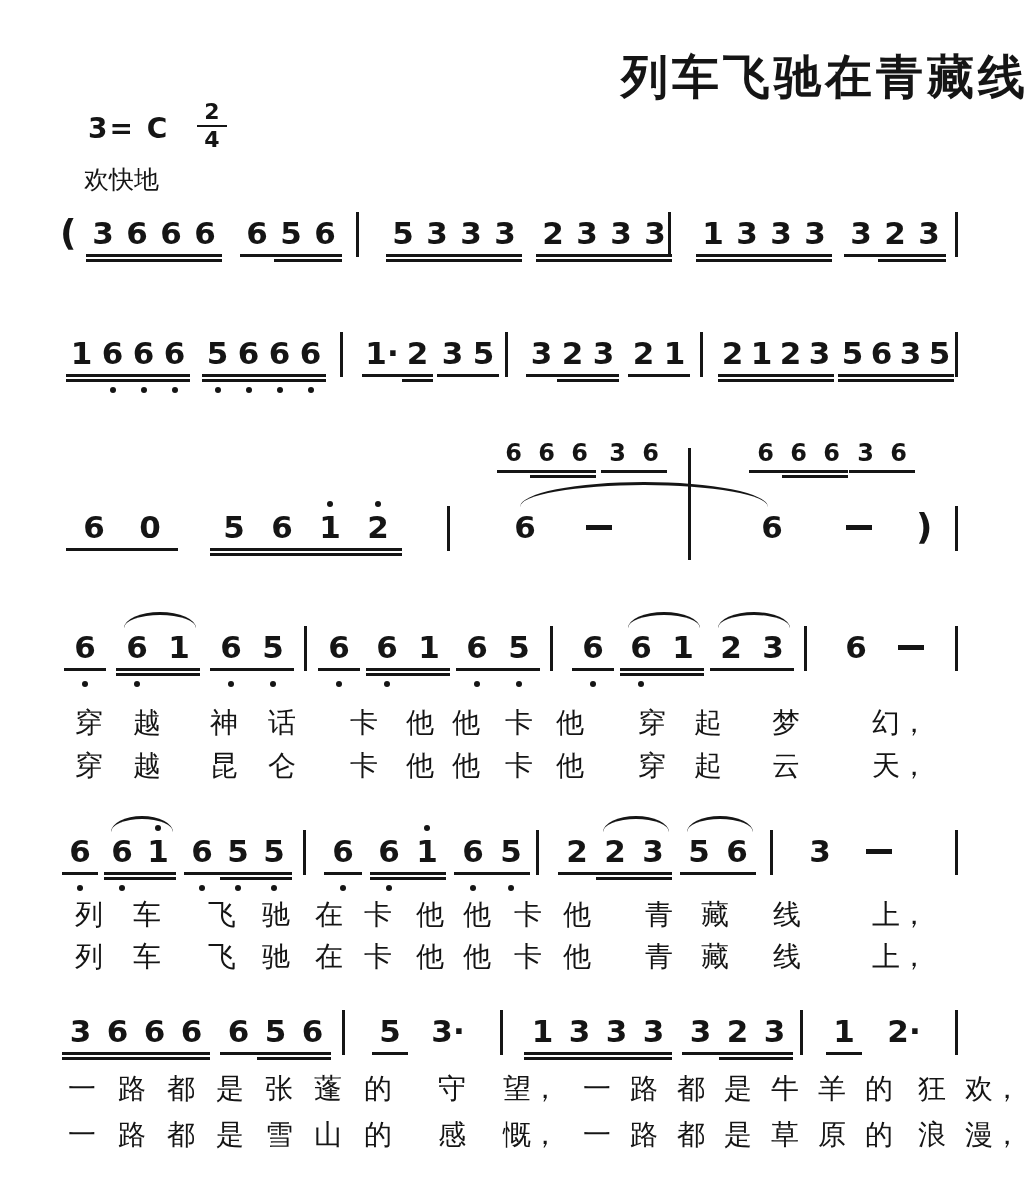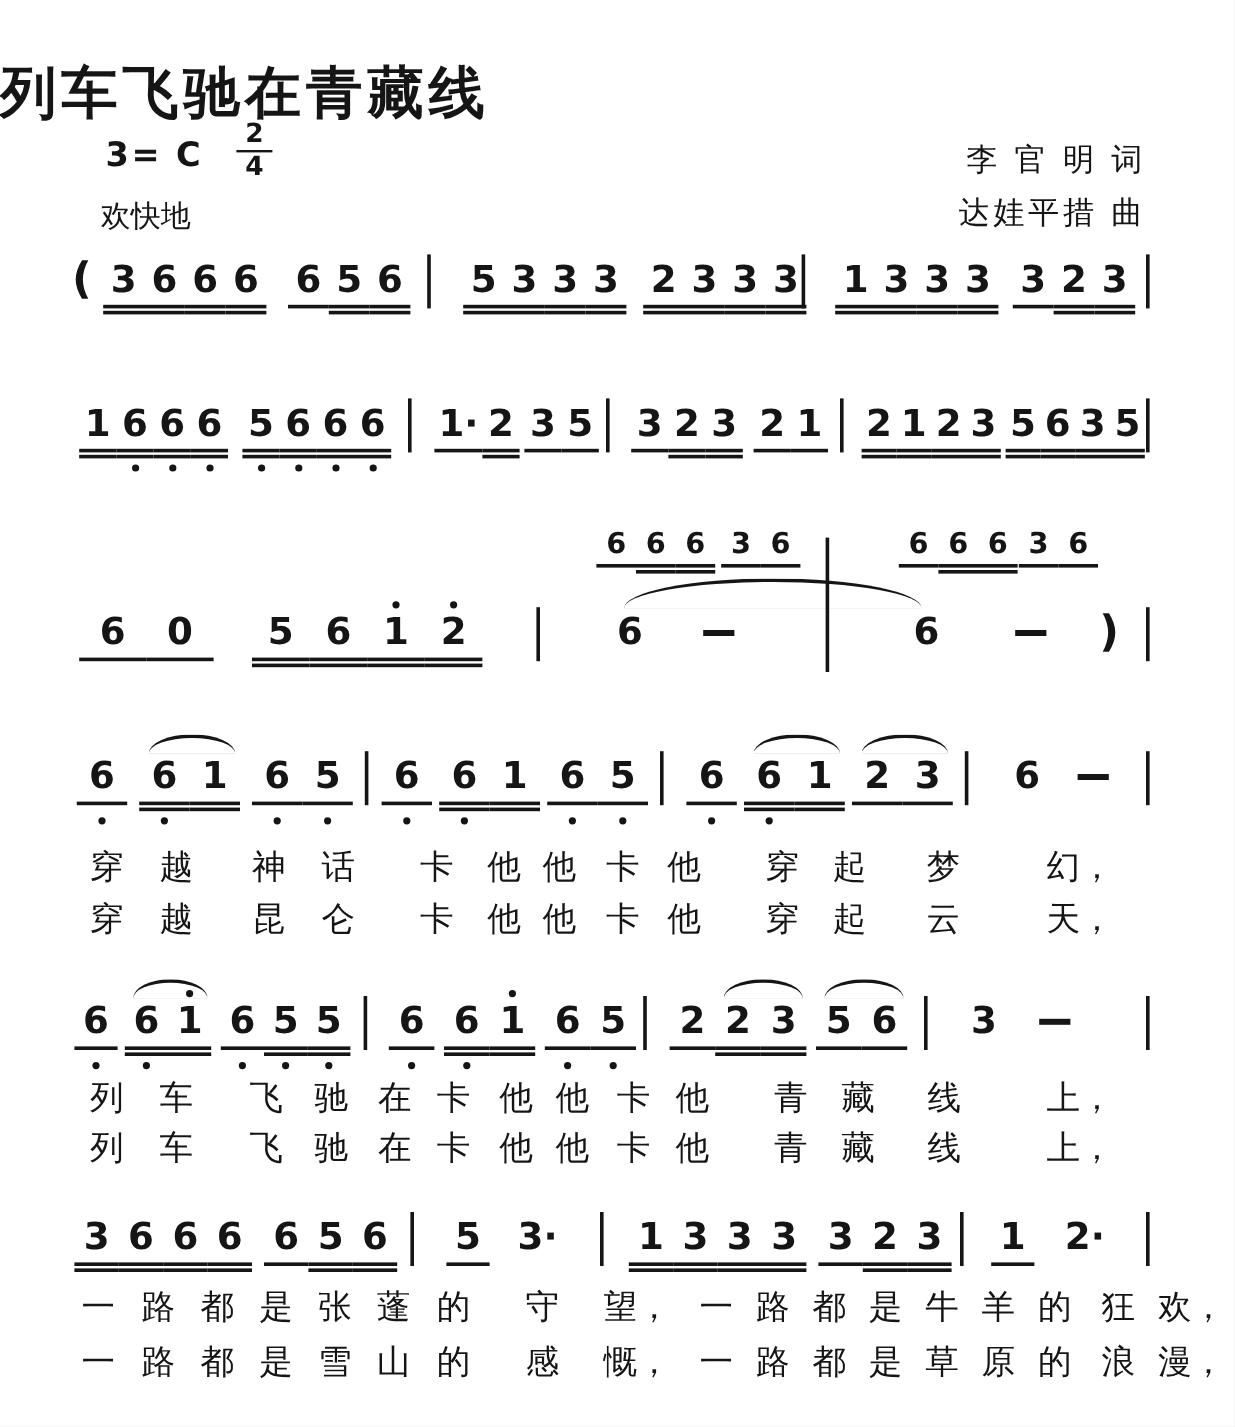--- a/index.html
+++ b/index.html
@@ -1,19 +1,19 @@
 <!DOCTYPE html>
 <html><head>
 <meta charset="utf-8">
 <style>
   html,body{margin:0;padding:0;background:#e8e8e8;}
   #page{position:relative;width:1029px;height:1189px;margin:0 auto;background:#ffffff;
         font-family:"DejaVu Sans",sans-serif;color:#151515;overflow:hidden;}
   
-  #title{position:absolute;left:0;right:0;top:46px;text-align:left;font-size:47px;
+  #title{position:absolute;left:0;right:0;top:46px;text-align:right;font-size:47px;
          font-weight:900;letter-spacing:4px;font-family:"DejaVu Sans",sans-serif;}
   #keysig{position:absolute;left:88px;top:112px;font-size:28px;font-weight:700;letter-spacing:2px;}
   #meter{position:absolute;left:197px;top:100px;width:30px;text-align:center;font-weight:700;
          font-size:22px;line-height:24px;}
   #meter .num{display:block;border-bottom:2.5px solid #151515;padding-bottom:1px;}
   #meter .den{display:block;padding-top:1px;}
   #tempo{position:absolute;left:84px;top:163px;font-size:25px;font-family:"DejaVu Serif",serif;}
   #credits{position:absolute;right:74px;top:112px;text-align:right;font-size:26px;
            font-family:"DejaVu Serif",serif;line-height:44px;letter-spacing:3px;}
   
@@ -43,24 +43,20 @@
 <body>
 
 <div id="page">
   <div id="title">列车飞驰在青藏线</div>
   <div id="keysig">3= C</div>
   <div id="meter">
     <span class="num">2</span>
     <span class="den">4</span>
   </div>
   <div id="tempo">欢快地</div>
-  <div id="credits">
-    <div>李 官 明 词</div>
-    <div>达娃平措 曲</div>
-  </div>
   <div id="score">
       <div class="mline" style="top: 216px;">
         <div class="paren" style="left: 60px;">(</div>
         <div class="ncell" style="left: 86px; width: 34px;">
           <span class="d">3</span>
           <div class="ul u1"></div>
           <div class="ul u2"></div>
         </div>
         <div class="ncell" style="left: 120px; width: 34px;">
           <span class="d">6</span>

